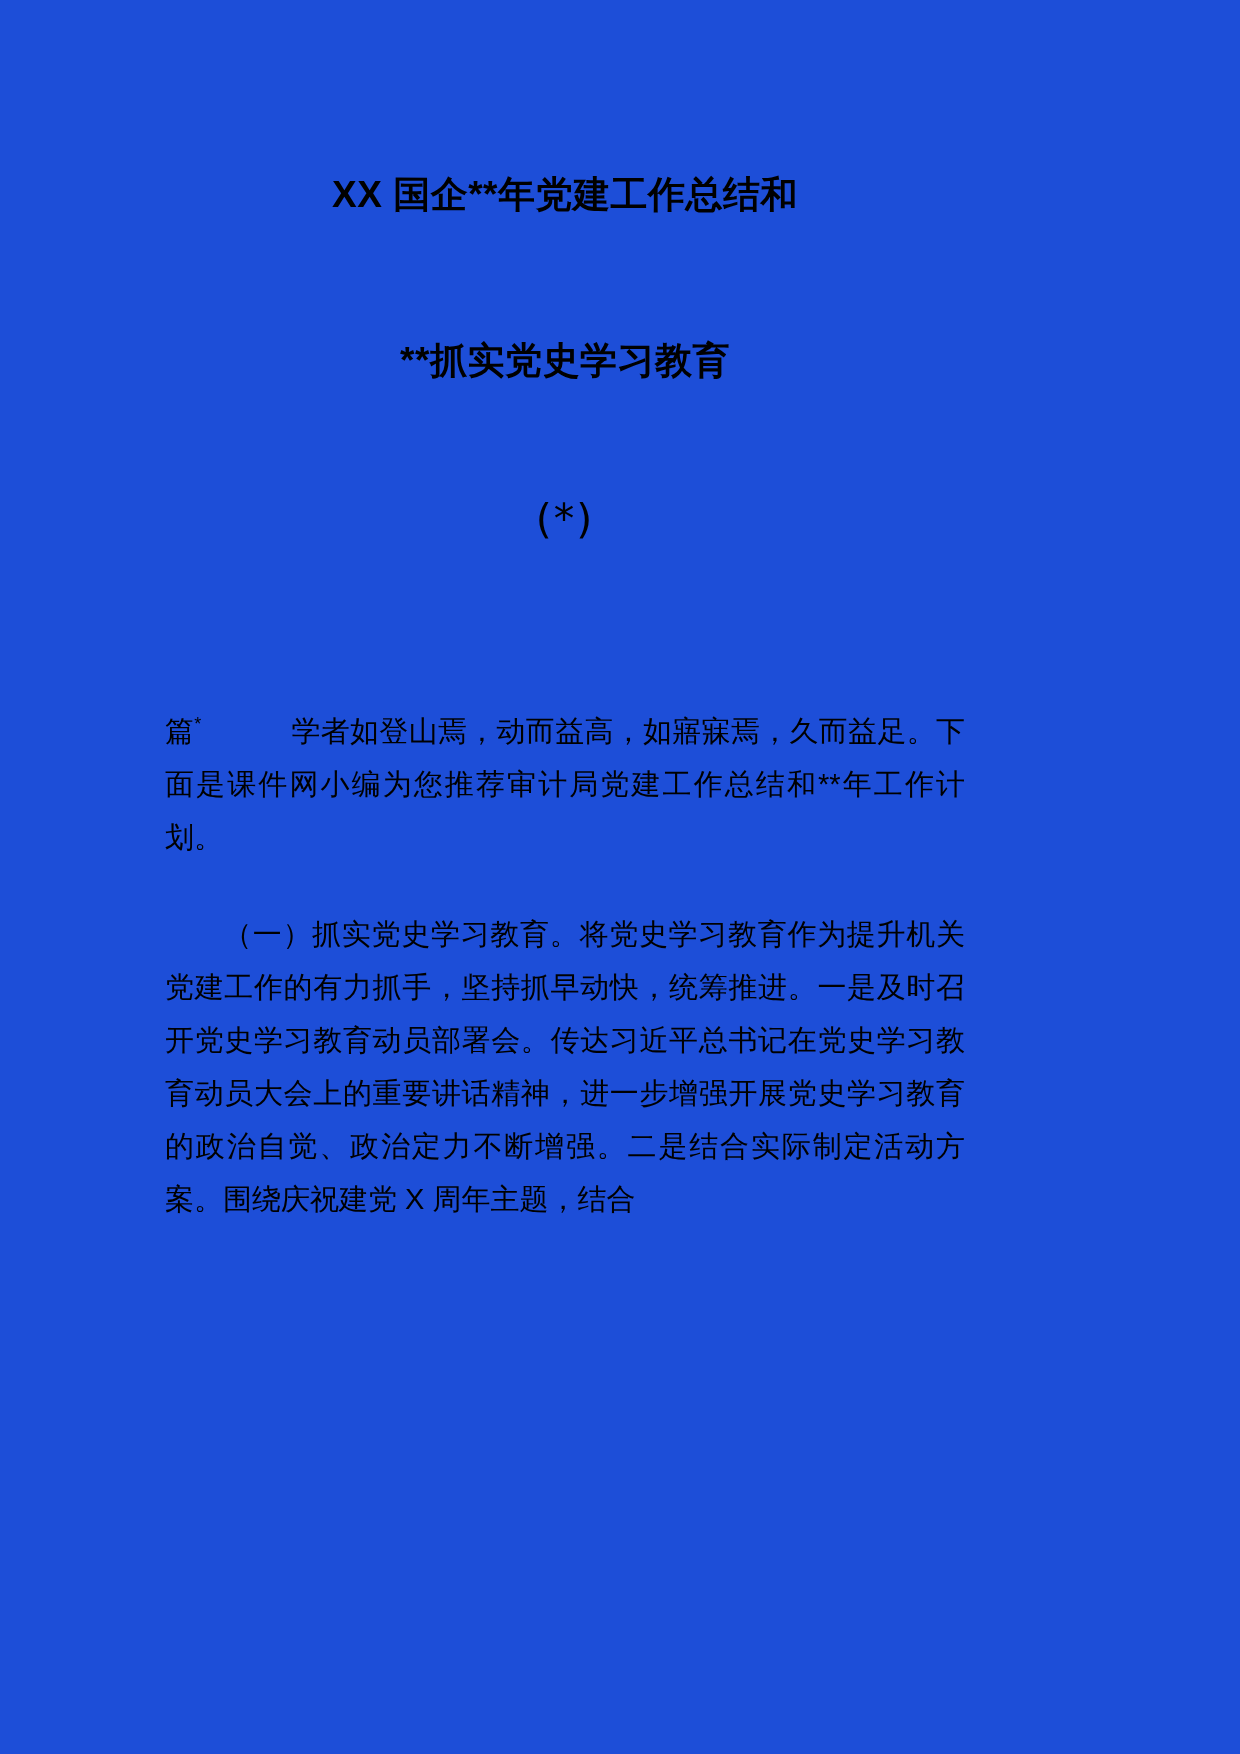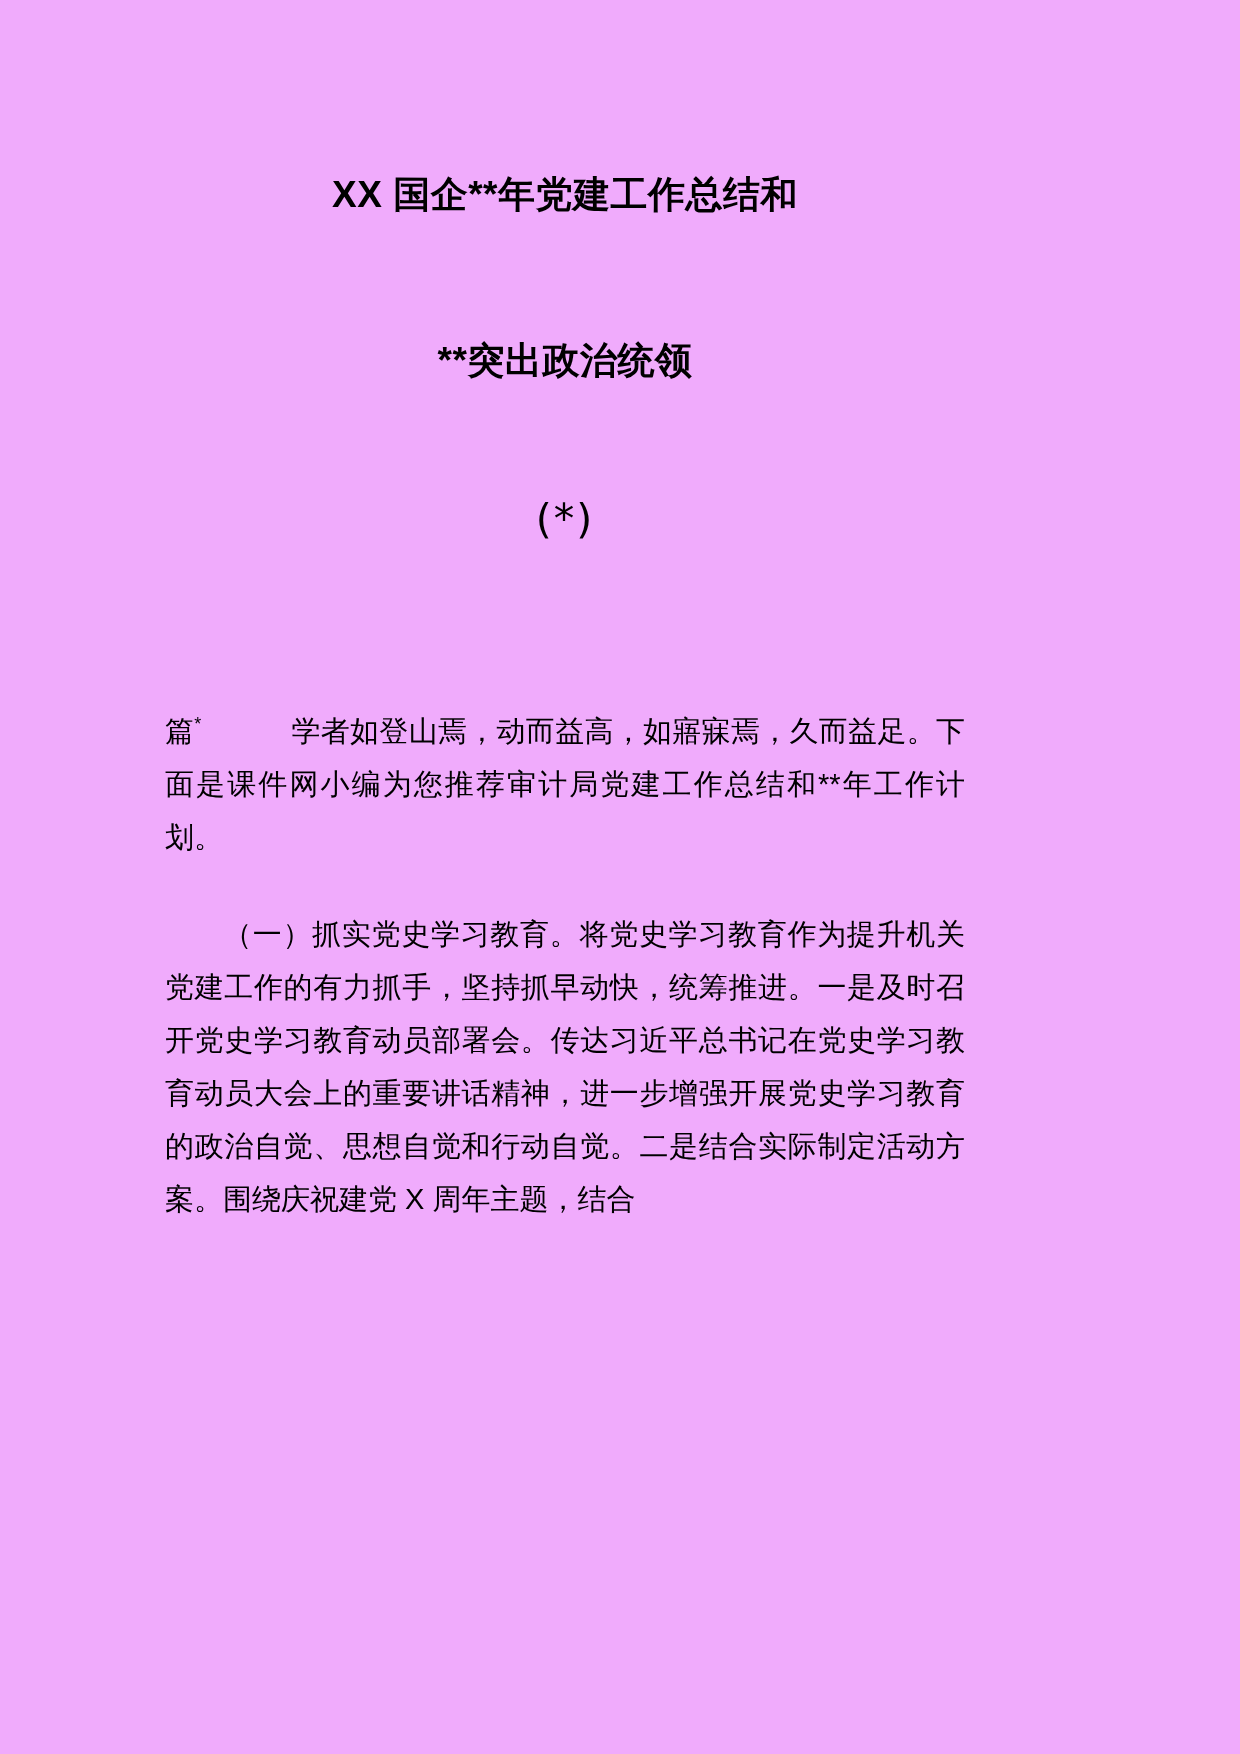--- a/index.html
+++ b/index.html
@@ -8,21 +8,21 @@
     background: #ffffff;
   }
   body {
     font-family: "Liberation Sans", "DejaVu Sans", sans-serif;
     color: #000000;
   }
   .page {
     position: relative;
     width: 1240px;
     height: 1754px;
-    background: #f0abfc;
+    background: #1d4ed8;
     overflow: hidden;
     box-sizing: border-box;
     padding: 13px;
   }
   .content {
     position: absolute;
     left: 165px;
     top: 0;
     width: 800px;
   }
@@ -84,30 +84,30 @@
   }
 </style>
 </head>
 <body>
 
 <div class="page">
   <div class="content">
 
     <h1 class="doc-title title-line-1">XX 国企**年党建工作总结和</h1>
 
-    <h1 class="doc-title title-line-2">**突出政治统领</h1>
+    <h1 class="doc-title title-line-2">**抓实党史学习教育</h1>
 
     <div class="title-mark">(*)</div>
 
     <div class="body-block">
 
       <p class="para">
         <span>篇</span><span class="sup-star">*</span><span class="wide-space"></span><span>学者如登山焉，动而益高，如寤寐焉，久而益足。下面是课件网小编为您推荐审计局党建工作总结和**年工作计划。</span>
       </p>
 
       <div class="gap-small"></div>
 
 
-      <p class="para indent-2">（一）抓实党史学习教育。将党史学习教育作为提升机关党建工作的有力抓手，坚持抓早动快，统筹推进。一是及时召开党史学习教育动员部署会。传达习近平总书记在党史学习教育动员大会上的重要讲话精神，进一步增强开展党史学习教育的政治自觉、思想自觉和行动自觉。二是结合实际制定活动方案。围绕庆祝建党 X 周年主题，结合</p>
+      <p class="para indent-2">（一）抓实党史学习教育。将党史学习教育作为提升机关党建工作的有力抓手，坚持抓早动快，统筹推进。一是及时召开党史学习教育动员部署会。传达习近平总书记在党史学习教育动员大会上的重要讲话精神，进一步增强开展党史学习教育的政治自觉、政治定力不断增强。二是结合实际制定活动方案。围绕庆祝建党 X 周年主题，结合</p>
 
     </div>
   </div>
 </div>
 
 </body></html>

